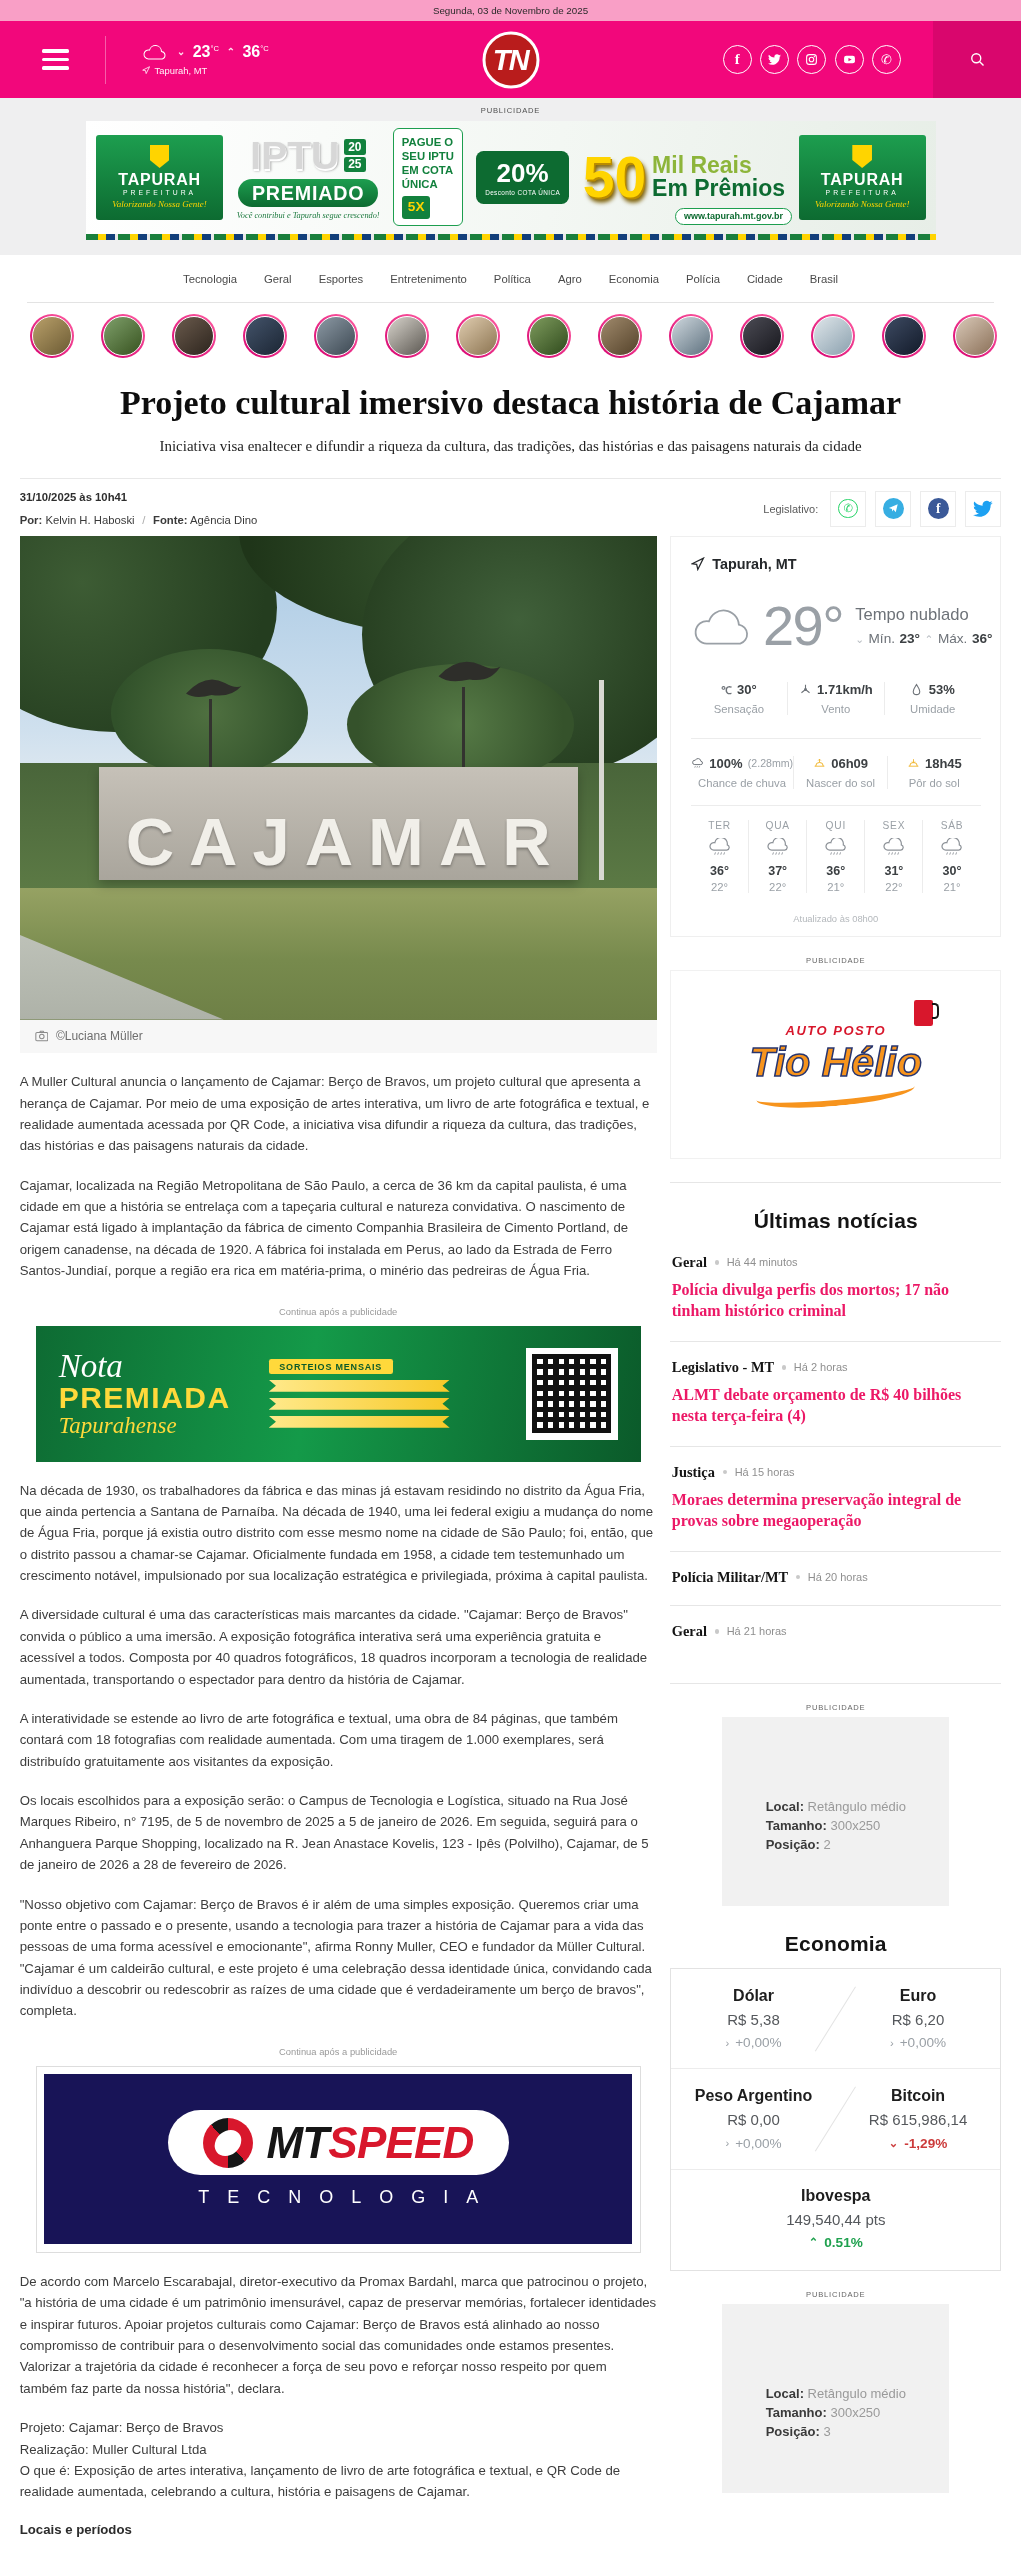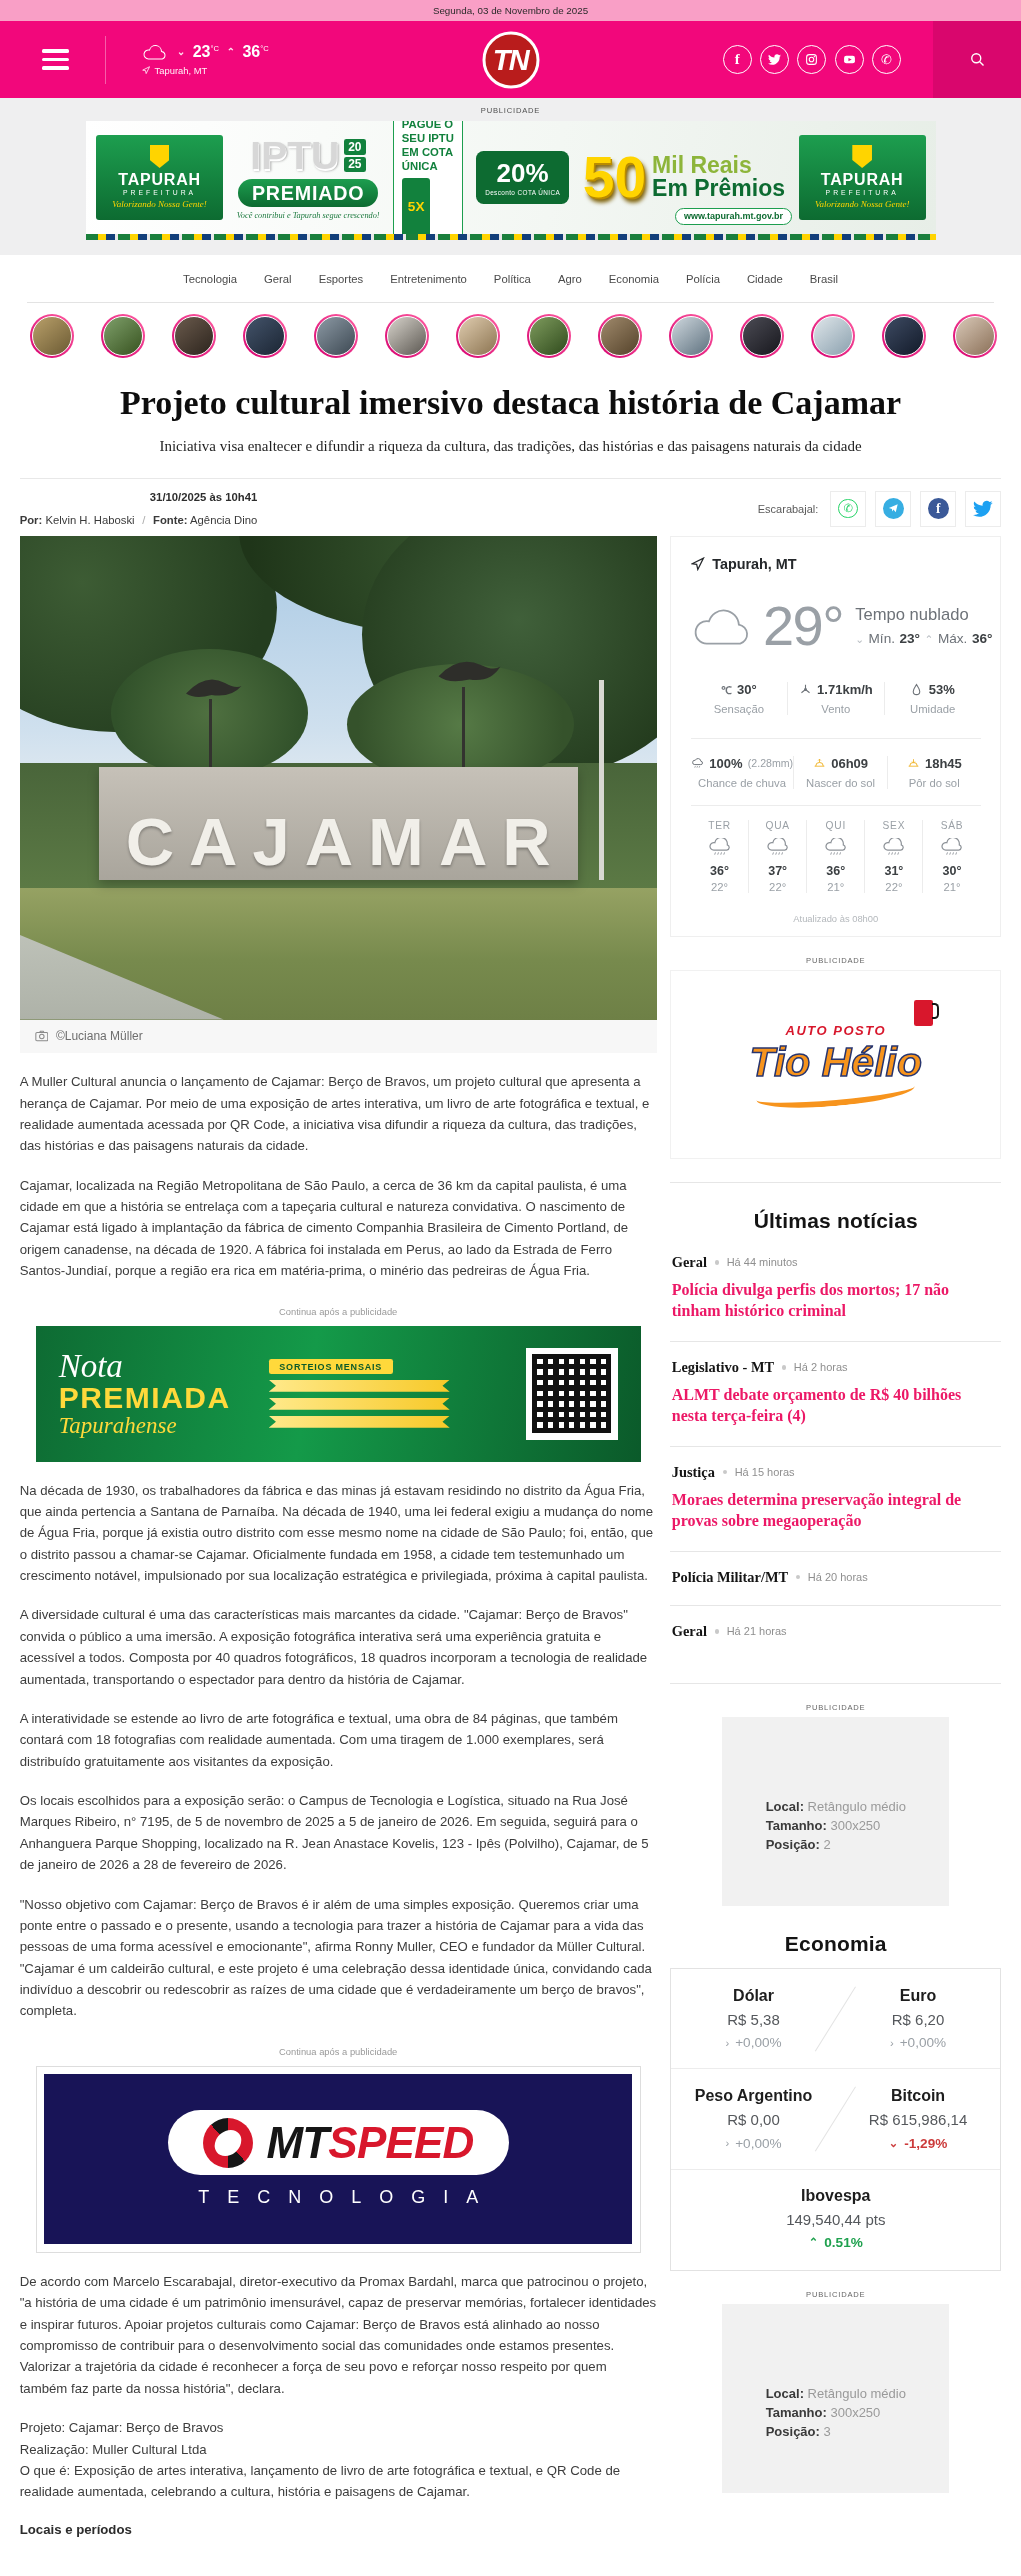--- a/index.html
+++ b/index.html
@@ -35,21 +35,21 @@
   .iptu-row{display:flex;align-items:center;gap:4.5px;justify-content:center;}
   .iptu-word{font-size:39px;font-weight:900;color:#d7d7d7;text-shadow:0.8px 1.5px 0 #fff,1.5px 2.3px 2.3px #999;}
   .iptu-year{display:flex;flex-direction:column;gap:1.5px;}
   .iptu-year b{background:#12813d;color:#fff;font-size:12px;padding:0.8px 4.5px;border-radius:2.3px;}
   .premiado{display:inline-block;background:linear-gradient(180deg,#1d9e4f,#0d6b31);color:#fff;font-weight:900;font-size:19.7px;padding:2.3px 13.6px;border-radius:15px;margin-top:1.5px;letter-spacing:0.8px;}
   .iptu-note{font-family:"Liberation Serif",serif;font-style:italic;color:#1d7a3f;font-size:8.3px;margin-top:4.5px;}
   .pay-blk{flex:0 0 auto;border:1.5px solid #1d9e4f;border-radius:6px;padding:6px 7.6px;color:#12813d;font-weight:900;font-size:11.3px;line-height:1.25;text-align:left;background:#fff;}
   .disc-blk{flex:0 0 auto;text-align:center;background:#0d6b31;color:#fff;border-radius:7.6px;padding:7.6px 9px;}
   .disc-blk .pct{font-size:26px;font-weight:900;}
   .disc-blk .dsub{font-size:6.4px;letter-spacing:0.4px;}
-  .x5{background:#12813d;color:#ffd400;font-weight:900;font-size:13.6px;padding:21px 6px;border-radius:3px;display:inline-block;margin-top:4.5px;}
+  .x5{background:#12813d;color:#ffd400;font-weight:900;font-size:13.6px;padding:3px 6px;border-radius:3px;display:inline-block;margin-top:4.5px;}
   .prize-blk{flex:0 0 auto;display:flex;align-items:center;gap:6px;}
   .prize-num{font-size:57px;font-weight:900;color:#ffd400;text-shadow:1.5px 2.3px 0 #b98b00,3px 4.5px 4.5px #7a5c00;}
   .prize-txt{text-align:left;line-height:1;}
   .prize-txt .l1{color:#8db53a;font-weight:900;font-size:23px;}
   .prize-txt .l2{color:#0d6b31;font-weight:900;font-size:23px;}
   .site-pill{position:absolute;right:144px;bottom:9px;border:1.5px solid #1d9e4f;border-radius:10.6px;background:#fff;color:#0d6b31;font-weight:bold;font-size:9px;padding:2.3px 7.6px;}
   .banner-strip{width:850px;height:6.8px;margin:0 auto;background:repeating-linear-gradient(90deg,#1a7f3c 0 12px,#ffd400 12px 19.7px,#123f7a 19.7px 29px,#e8e8e8 29px 32px);}
   
   .nav-wrap{margin:0 27px;border-bottom:0.8px solid #e3e3e3;}
   .nav{display:flex;justify-content:center;gap:27px;padding:17.4px 0;font-size:11.3px;color:#4a4a4a;}
@@ -71,21 +71,21 @@
   .story:nth-child(12) i{background:linear-gradient(140deg,#dfe6ea,#8aa0ae);}
   .story:nth-child(13) i{background:linear-gradient(140deg,#3e4b63,#121a29);}
   .story:nth-child(14) i{background:linear-gradient(140deg,#d9c9b8,#8a6f57);}
   .story:nth-child(15) i{background:linear-gradient(140deg,#b0b8a0,#5c6648);}
   
   .h1{font-family:"Liberation Serif",serif;font-size:34px;font-weight:bold;text-align:center;margin:19.7px 42px 15px;color:#0d0d0d;line-height:1.15;}
   .sub{font-family:"Liberation Serif",serif;font-size:15px;text-align:center;margin:0 128px 23px;color:#1f1f1f;}
   
   .byline-wrap{border-top:0.8px solid #e8e8e8;margin:0 19.7px;padding:12px 0 9px;display:flex;align-items:center;}
   .bl-left{font-size:11.3px;color:#2e2e2e;}
-  .bl-date{font-weight:bold;margin-bottom:10.6px;text-align:right;}
+  .bl-date{font-weight:bold;margin-bottom:10.6px;}
   .bl-meta b{font-weight:bold;}
   .bl-meta{color:#3a3a3a;}
   .bl-meta .sep{color:#aaa;margin:0 4.5px;}
   .share{margin-left:auto;display:flex;align-items:center;gap:9px;}
   .share-label{font-size:11px;color:#5a5a5a;margin-right:3px;}
   .shbox{width:36px;height:36px;background:#fff;border:0.8px solid #ececec;display:flex;align-items:center;justify-content:center;cursor:pointer;}
   .wh-ring{width:19.7px;height:19.7px;border:1.5px solid #25D366;border-radius:50%;color:#25D366;display:flex;align-items:center;justify-content:center;font-size:11.3px;}
   .tg-circ{width:21px;height:21px;background:#37AEE2;border-radius:50%;display:flex;align-items:center;justify-content:center;}
   .fb-circ{width:21px;height:21px;background:#3B5998;border-radius:50%;color:#fff;display:flex;align-items:center;justify-content:center;font-family:"Liberation Serif",serif;font-weight:bold;font-size:13.6px;}
   .tw-bird{width:19.7px;height:19.7px;color:#1DA1F2;}
@@ -386,21 +386,21 @@
 <div class="byline-wrap">
   <div class="bl-left">
     <div class="bl-date">31/10/2025 às 10h41</div>
     <div class="bl-meta">
       <b>Por:</b> <span>Kelvin H. Haboski</span>
       <span class="sep">/</span>
       <b>Fonte:</b> <span>Agência Dino</span>
     </div>
   </div>
   <div class="share">
-    <span class="share-label">Escarabajal:</span>
+    <span class="share-label">Legislativo:</span>
     <div class="shbox">
         <span class="wh-ring">✆</span>
       </div>
     <div class="shbox">
       <span class="tg-circ">
           <svg width="10.6" height="10.6" viewBox="0 0 24 24" fill="#fff">
             <path d="M2 11.5 L22 3 L17.5 21 L12.5 14.5 L9.5 19 L9 13.5 Z"></path>
           </svg>
         </span>
     </div>

